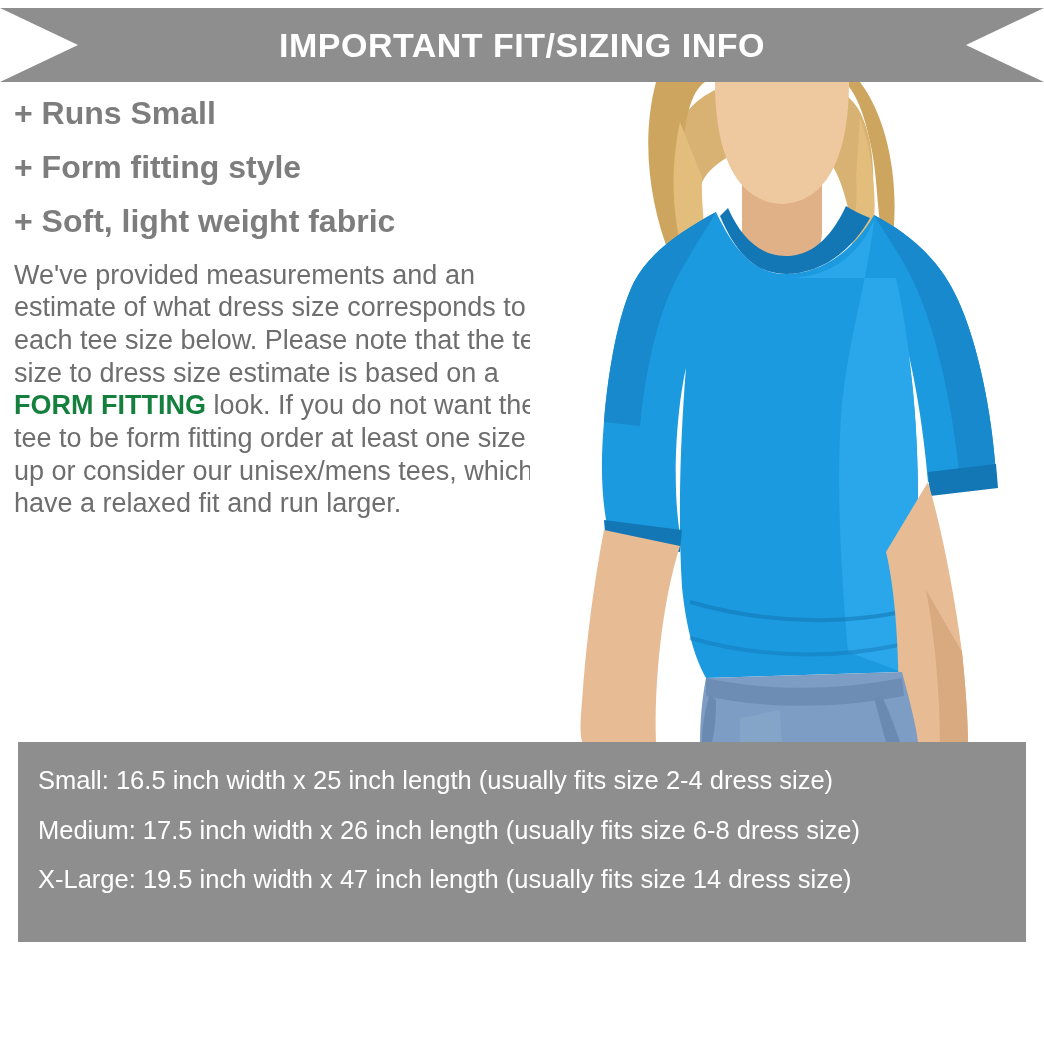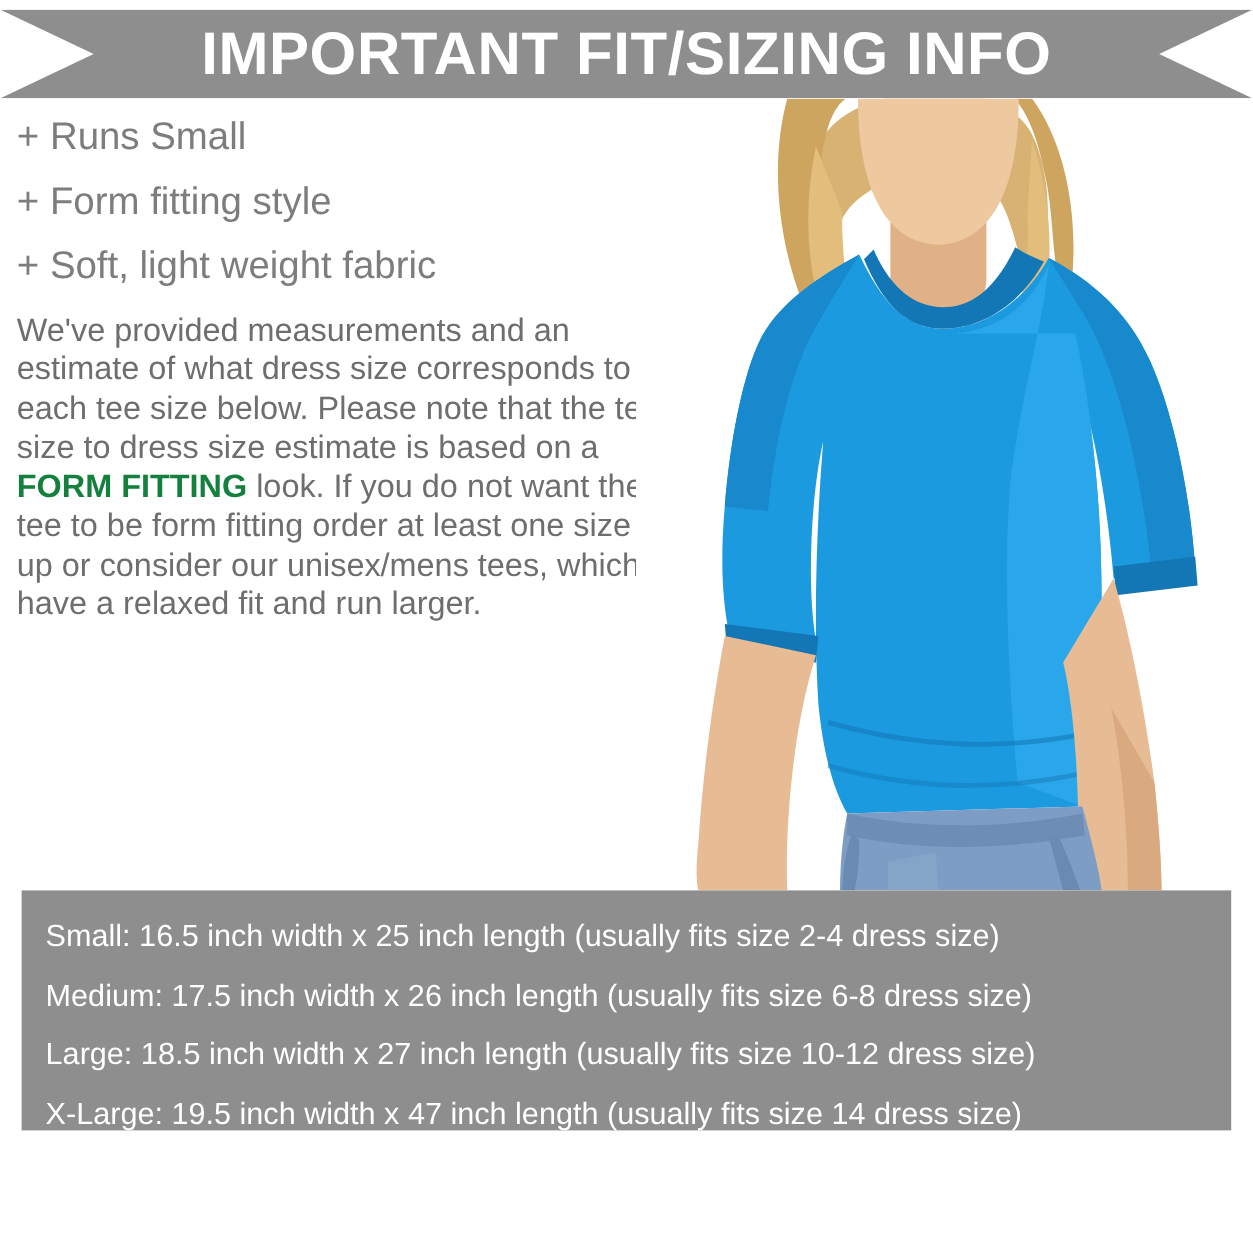--- a/index.html
+++ b/index.html
@@ -41,37 +41,37 @@
   }
   .banner-title {
     position: absolute;
     top: 0;
     left: 0;
     width: 1044px;
     height: 74px;
     display: flex;
     align-items: center;
     justify-content: center;
-    font-size: 50px;
+    font-size: 34px;
     font-weight: bold;
     color: #ffffff;
     letter-spacing: 0.5px;
     white-space: nowrap;
   }
 
   
   .left-col {
     position: absolute;
     top: 96px;
     left: 14px;
     width: 545px;
   }
   .bullet {
     font-size: 32px;
-    font-weight: normal;
+    font-weight: bold;
     color: #7d7d7d;
     margin-bottom: 19px;
     line-height: 1.1;
     white-space: nowrap;
   }
   .paragraph {
     margin-top: 14px;
     font-size: 27px;
     line-height: 1.21;
     color: #6e6e6e;
@@ -183,15 +183,14 @@
     <path d="M176 596 C230 608 300 610 372 596 L374 614 C300 628 230 626 176 614 Z" fill="#6e8db5"></path>
     <path d="M186 618 C186 640 184 652 182 660 L172 660 C172 642 176 624 180 612 Z" fill="#6b8ab1"></path>
     <path d="M352 614 C360 632 366 648 370 660 L356 660 C352 646 348 630 344 616 Z" fill="#6b8ab1"></path>
     <path d="M210 636 L250 628 L252 660 L210 660 Z" fill="#88a6ca" opacity="0.7"></path>
   </svg>
 </div>
 
 <div class="size-table">
   <div class="size-row">Small: 16.5 inch width x 25 inch length  (usually fits size 2-4 dress size)</div>
   <div class="size-row">Medium: 17.5 inch width x 26 inch length  (usually fits size 6-8 dress size)</div>
-  <div class="size-row">Large: 18.5 inch width x 27 inch length  (usually fits size 10-12 dress size)</div>
   <div class="size-row">X-Large: 19.5 inch width x 47 inch length (usually fits size 14 dress size)</div>
 </div>
 
 </body></html>

